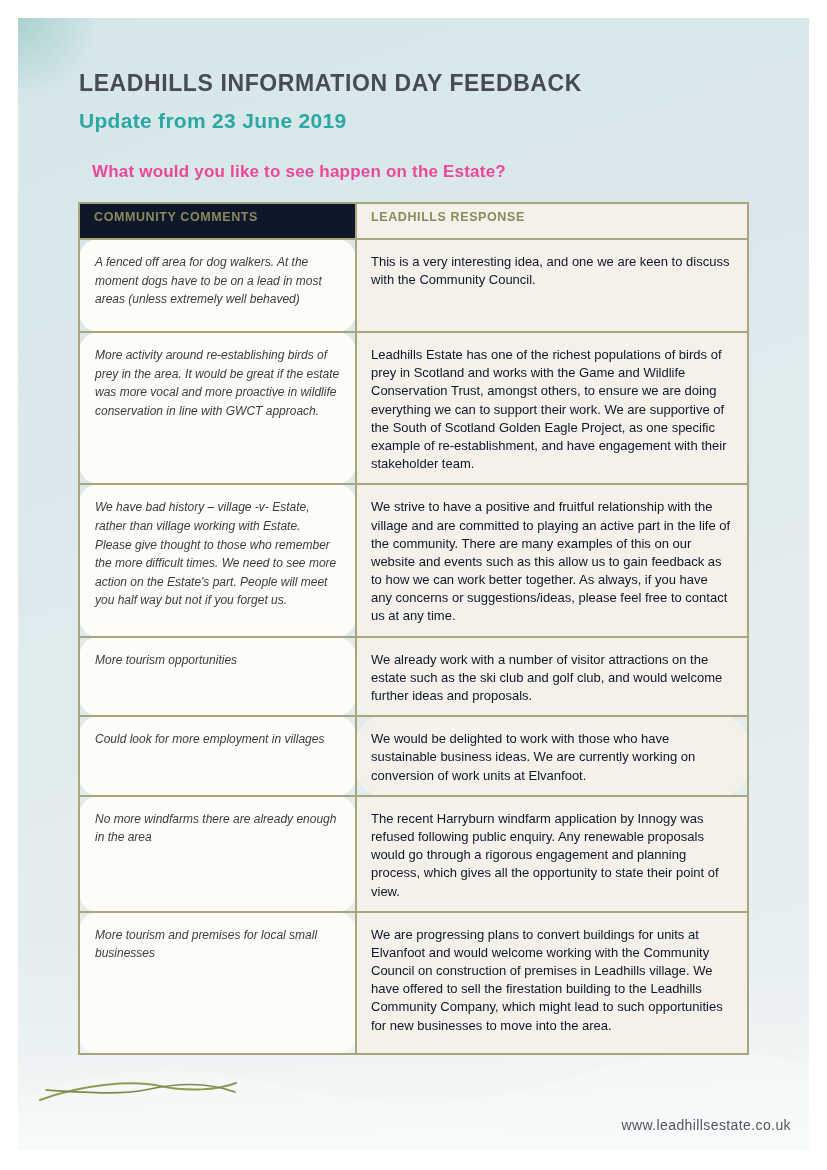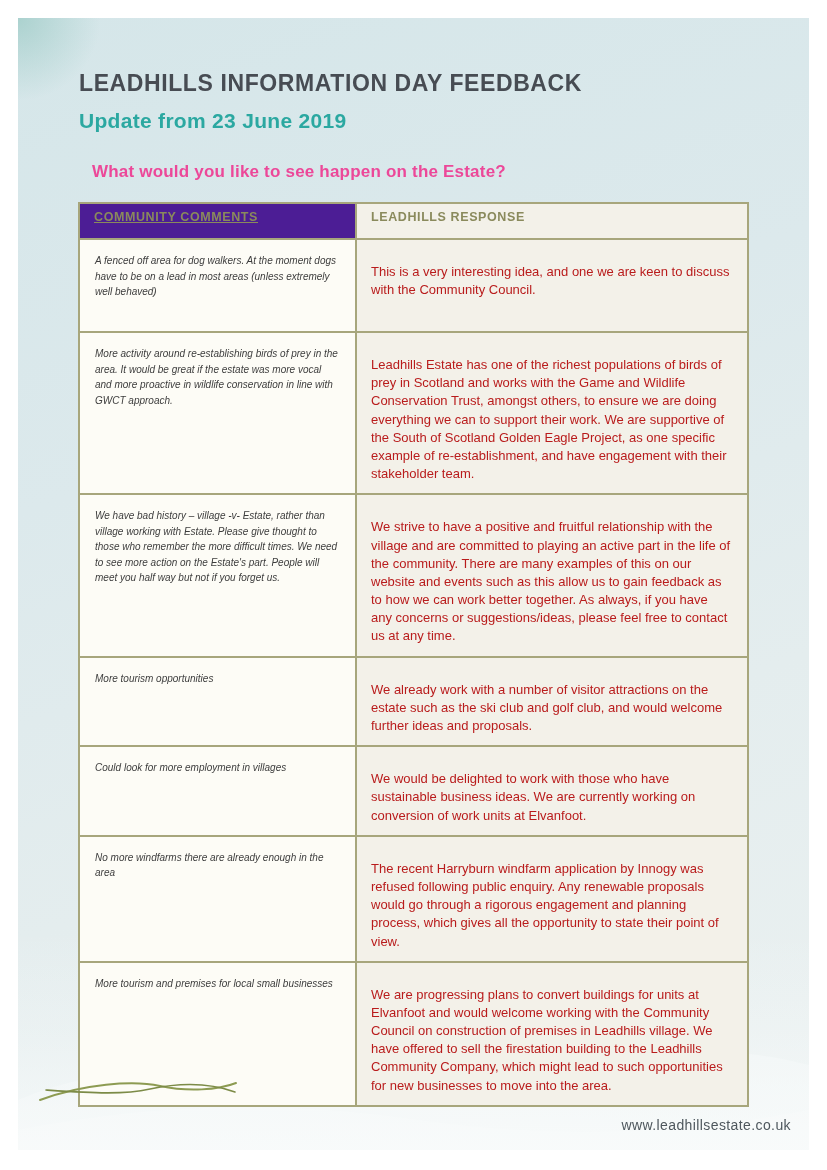--- a/index.html
+++ b/index.html
@@ -44,29 +44,29 @@
   }
   table.feedback col.c1{width:277px;}
   table.feedback col.c2{width:392px;}
   table.feedback th, table.feedback td{
     border:2px solid #a7a67c;box-sizing:border-box;vertical-align:top;
   }
   table.feedback th{
     height:36px;padding:6px 14px;text-align:left;
     font-size:12.5px;font-weight:bold;color:#8a8a5c;letter-spacing:.6px;
   }
-  th.col-comments{background:#4c1d95;text-decoration:underline;}
+  th.col-comments{background:#0f172a;}
   th.col-response{background:#f3f1e9;}
   td.cell-comment{
     background:#fdfcf6;padding:13px 15px 10px 15px;
-    font-size:10px;font-style:italic;color:#3d3d3d;line-height:1.55;
+    font-size:12px;font-style:italic;color:#3d3d3d;line-height:1.55;border-radius:20px;
   }
   td.cell-response{
-    background:#f3f1e9;padding:23px 15px 10px 14px;
-    font-size:13px;color:#b91c1c;line-height:1.4;
+    background:#f3f1e9;padding:13px 15px 10px 14px;
+    font-size:13px;color:#0f172a;line-height:1.4;
   }
 
   .footer-logo{position:absolute;left:38px;top:1074px;width:230px;}
   .logo-text{font-size:31px;letter-spacing:-0.3px;white-space:nowrap;}
   .logo-text .p1{color:#8d4a72;}
   .logo-text .p2{color:#454547;}
   .logo-swoosh{display:block;margin-top:2px;}
   .site-url{
     position:absolute;right:36px;top:1117px;
     font-size:14px;color:#4e575d;letter-spacing:.4px;text-decoration:none;
@@ -117,21 +117,21 @@
     <td class="cell-response" style="height: 144px;"><span class="response-text">We strive to have a positive and fruitful relationship with the village and are committed to playing an active part in the life of the community. There are many examples of this on our website and events such as this allow us to gain feedback as to how we can work better together. As always, if you have any concerns or suggestions/ideas, please feel free to contact us at any time.</span></td>
   </tr>
 
   <tr>
     <td class="cell-comment" style="height: 75px;"><span class="comment-text">More tourism opportunities</span></td>
     <td class="cell-response" style="height: 75px;"><span class="response-text">We already work with a number of visitor attractions on the estate such as the ski club and golf club, and would welcome further ideas and proposals.</span></td>
   </tr>
 
   <tr>
     <td class="cell-comment" style="height: 74px;"><span class="comment-text">Could look for more employment in villages</span></td>
-    <td class="cell-response" style="height: 74px;"><span class="response-text">We would be delighted to work with those who have sustainable business ideas. We are currently working on conversion of work units at Elvanfoot.</span></td>
+    <td class="cell-response" style="height: 74px; border-radius: 27px;"><span class="response-text">We would be delighted to work with those who have sustainable business ideas. We are currently working on conversion of work units at Elvanfoot.</span></td>
   </tr>
 
   <tr>
     <td class="cell-comment" style="height: 109px;"><span class="comment-text">No more windfarms there are already enough in the area</span></td>
     <td class="cell-response" style="height: 109px;"><span class="response-text">The recent Harryburn windfarm application by Innogy was refused following public enquiry.  Any renewable proposals would go through a rigorous engagement and planning process, which gives all the opportunity to state their point of view.</span></td>
   </tr>
 
   <tr>
     <td class="cell-comment" style="height: 142px;"><span class="comment-text">More tourism and premises for local small businesses</span></td>
     <td class="cell-response" style="height: 142px;"><span class="response-text">We are progressing plans to convert buildings for units at Elvanfoot and would welcome working with the Community Council on construction of premises in Leadhills village. We have offered to sell the firestation building to the Leadhills Community Company, which might lead to such opportunities for new businesses to move into the area.</span></td>

